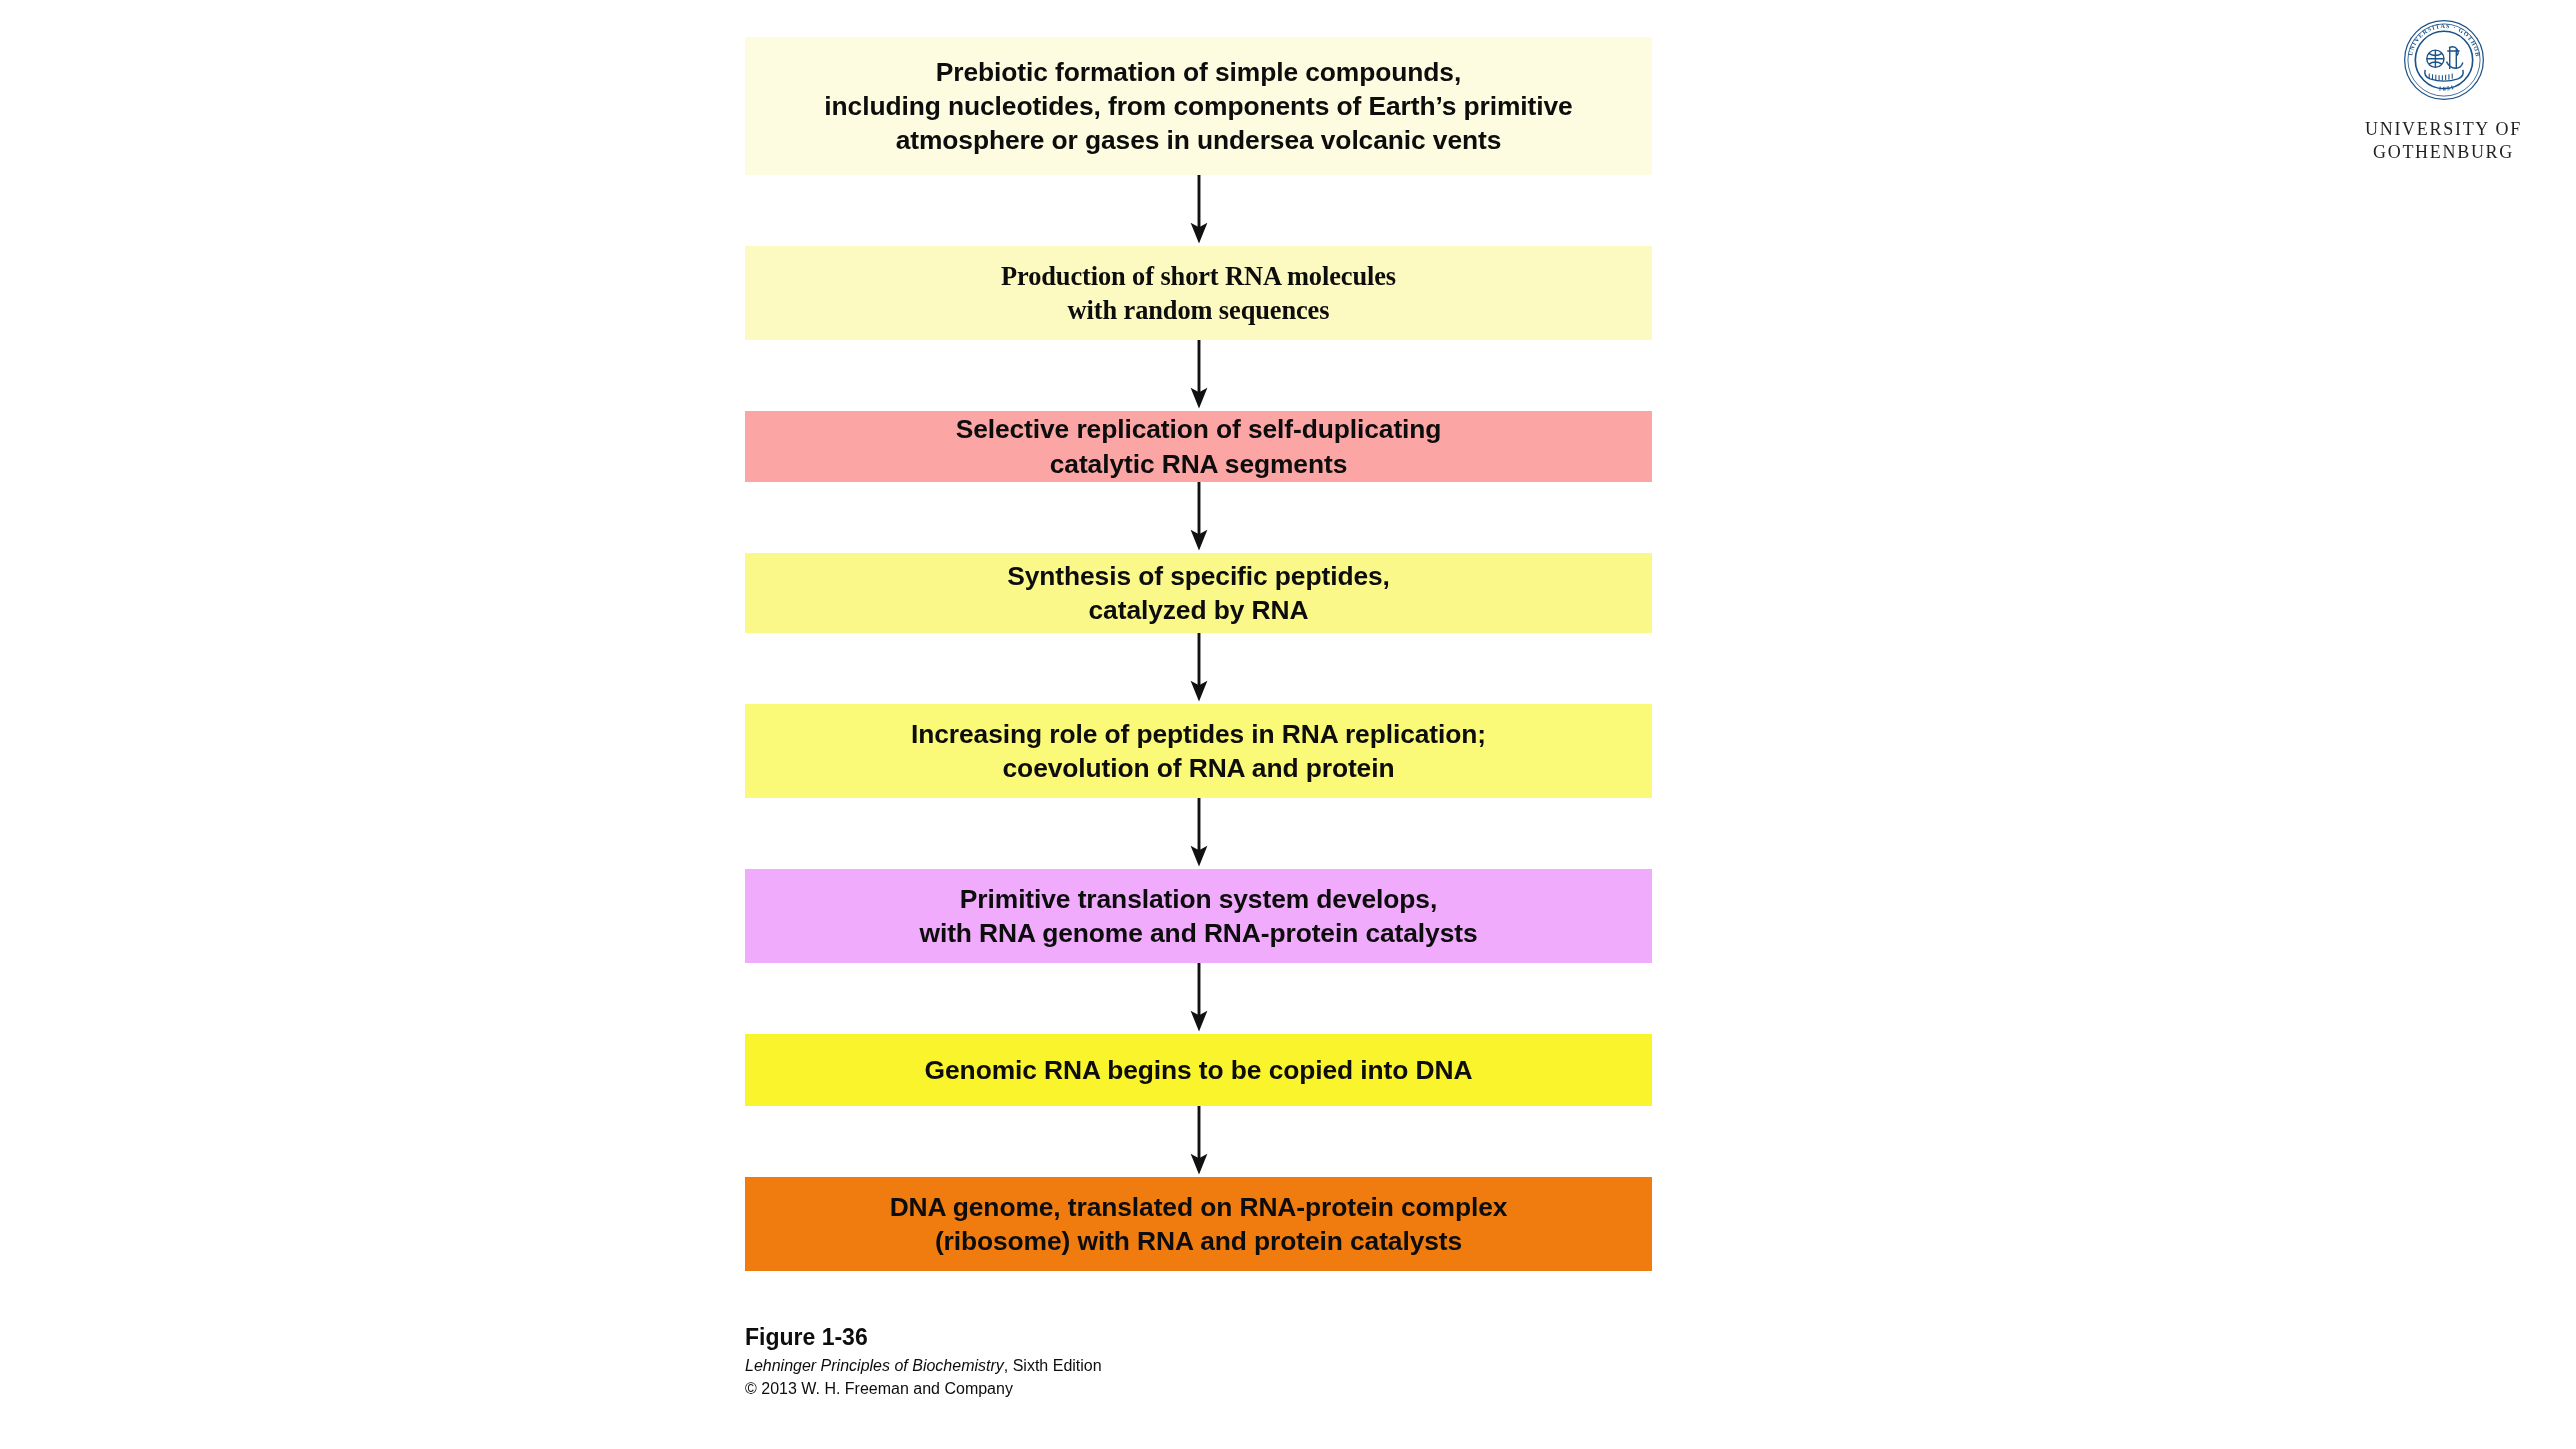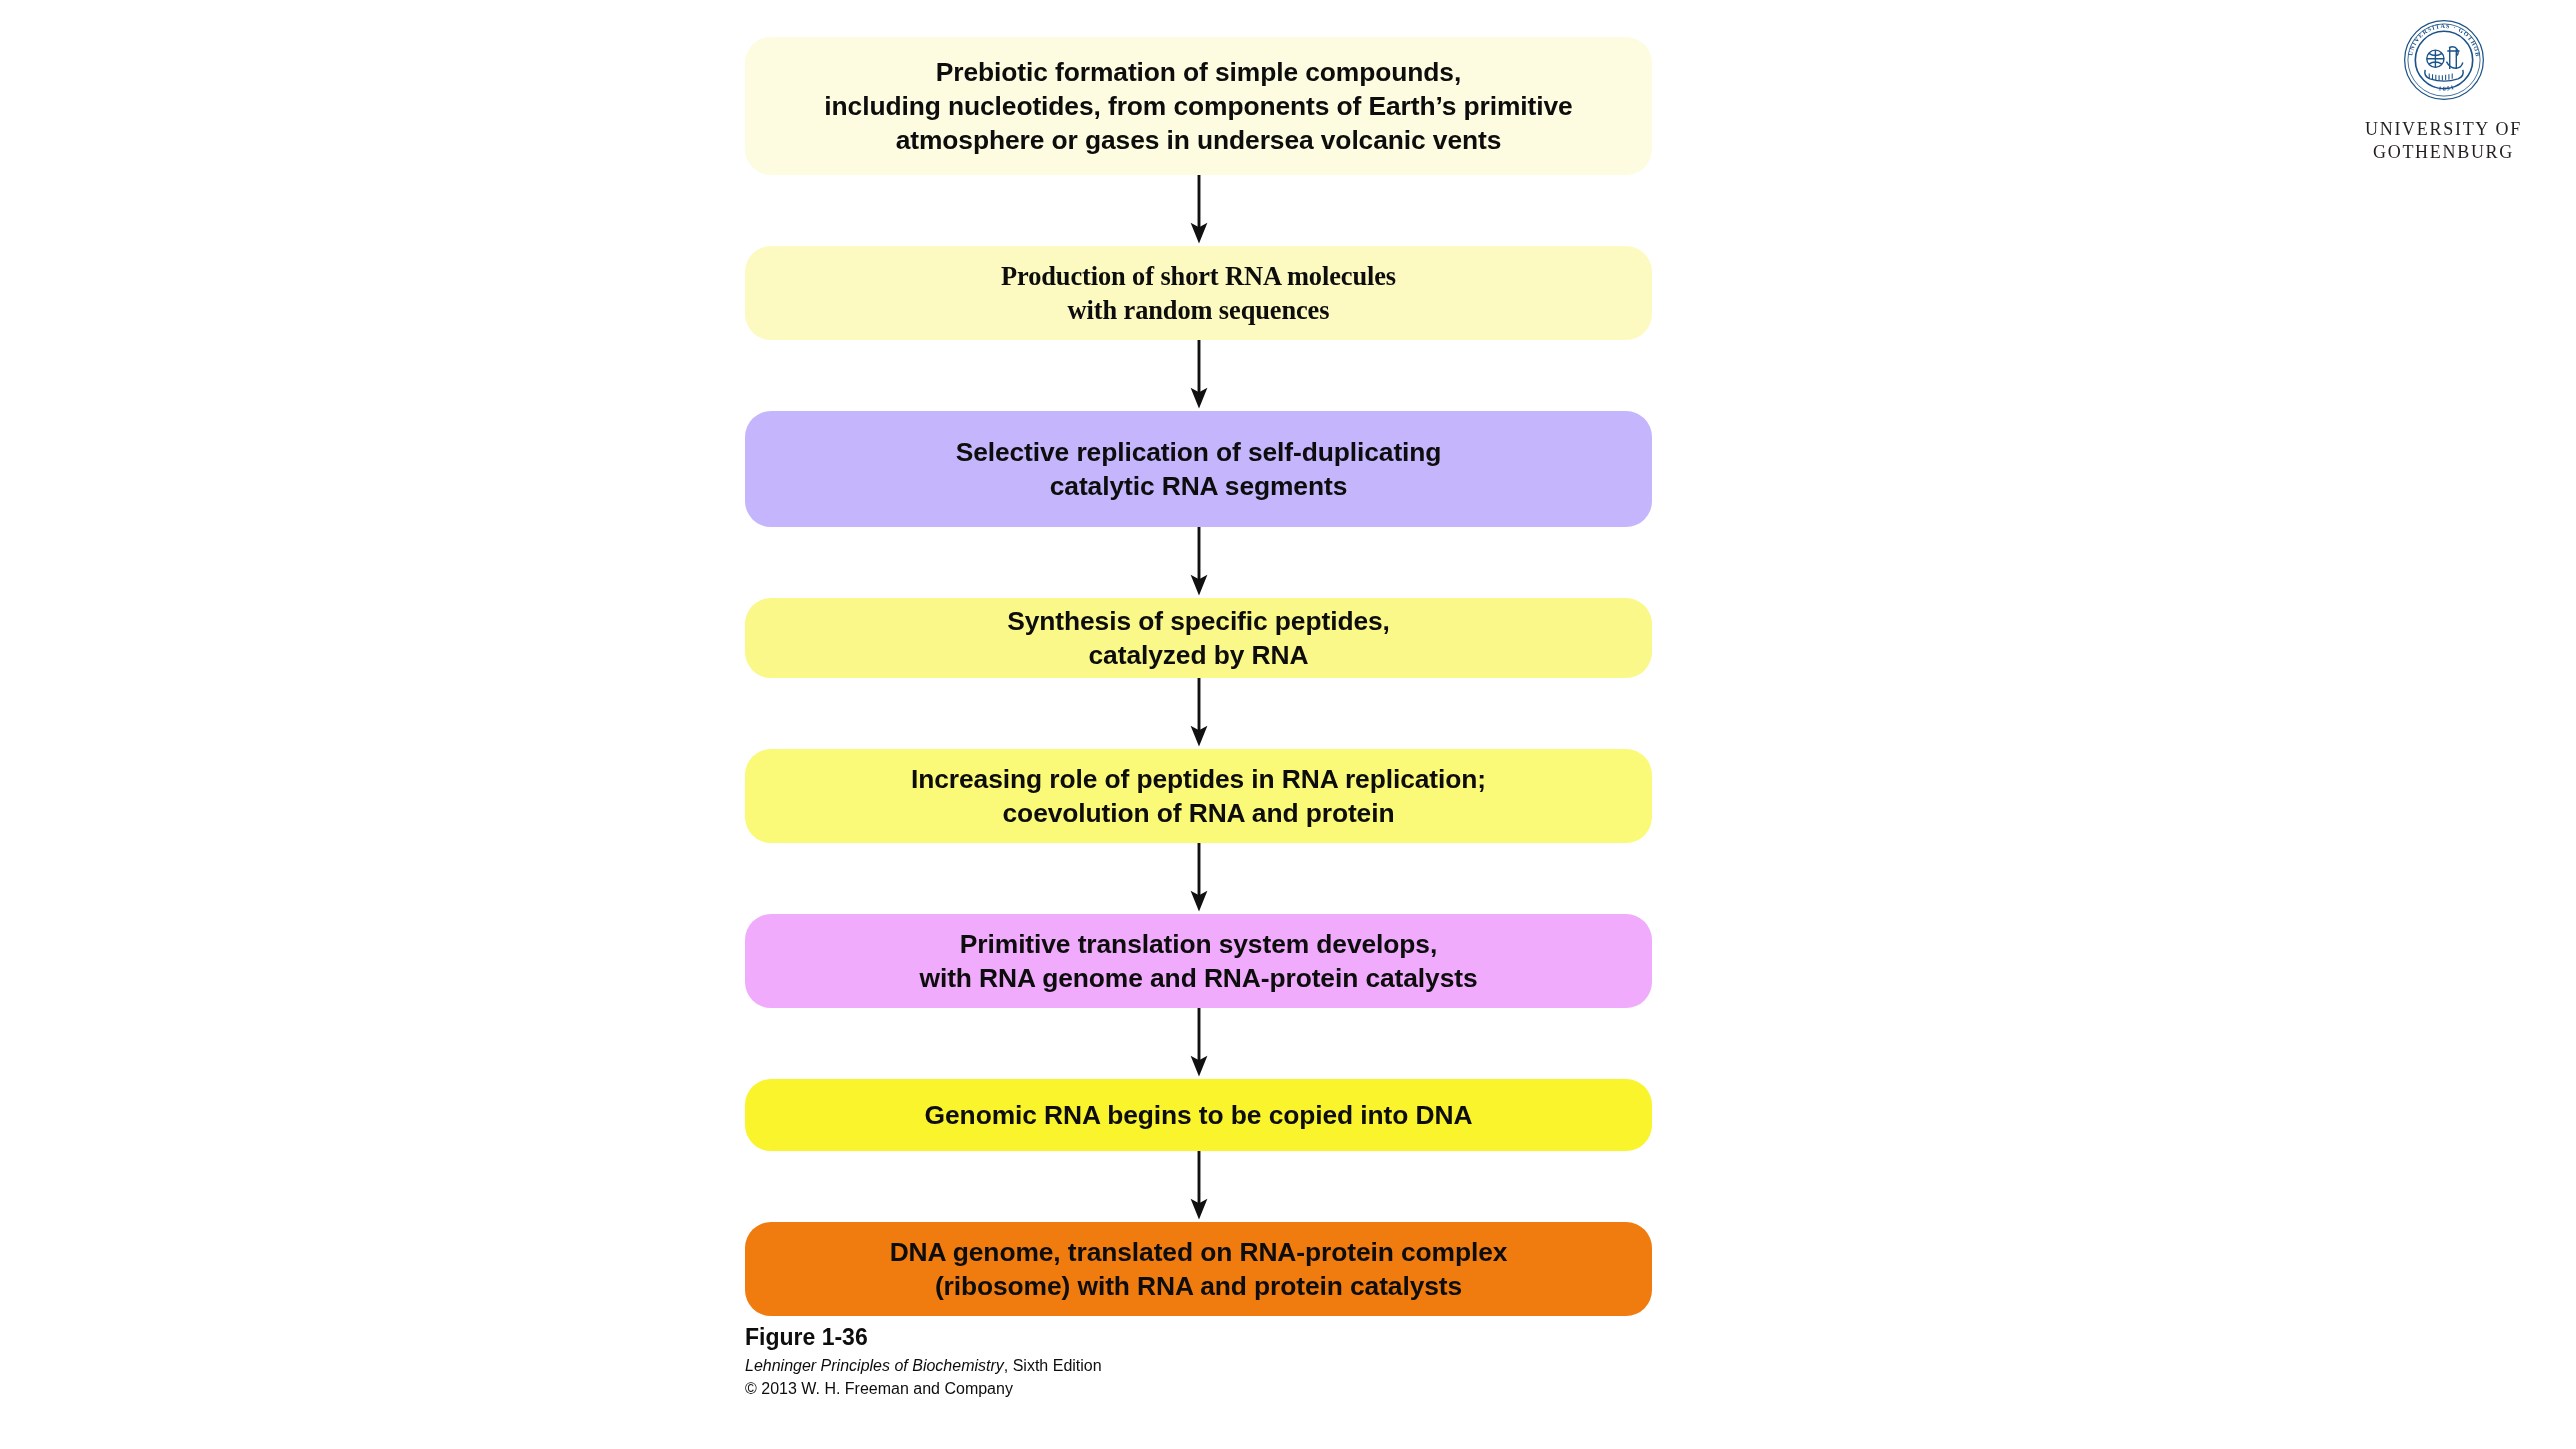--- a/index.html
+++ b/index.html
@@ -62,21 +62,20 @@
     justify-content: center;
     text-align: center;
     color: #0d0d0d;
     font-family: "Liberation Sans", sans-serif;
     font-weight: bold;
     font-size: 26.4px;
     line-height: 1.30;
     letter-spacing: -0.1px;
     white-space: pre-line;
     padding: 0 16.7px;
-    border-radius: 26px;
   }
 
   
   .connector {
     position: relative;
     width: 100%;
     height: 71px;
   }
   .connector svg {
     position: absolute;
@@ -165,21 +164,21 @@
     <div class="step" style="background:#FCFAC0;height:94px;font-family:Liberation Serif, serif;">Production of short RNA molecules
 with random sequences</div>
 
     <div class="connector">
       <svg width="26" height="71" viewBox="0 0 40 110">
         <line x1="20" y1="0" x2="20" y2="84" stroke="#111111" stroke-width="4.5"></line>
         <polygon points="20,106 7,74 20,81 33,74" fill="#111111"></polygon>
       </svg>
     </div>
 
-    <div class="step" style="background:#c4b5fd;height:116px;">Selective replication of self-duplicating
+    <div class="step" style="background:#fca5a5;height:71px;">Selective replication of self-duplicating
 catalytic RNA segments</div>
 
     <div class="connector">
       <svg width="26" height="71" viewBox="0 0 40 110">
         <line x1="20" y1="0" x2="20" y2="84" stroke="#111111" stroke-width="4.5"></line>
         <polygon points="20,106 7,74 20,81 33,74" fill="#111111"></polygon>
       </svg>
     </div>
 
     <div class="step" style="background:#FBF88A;height:80px;">Synthesis of specific peptides,

